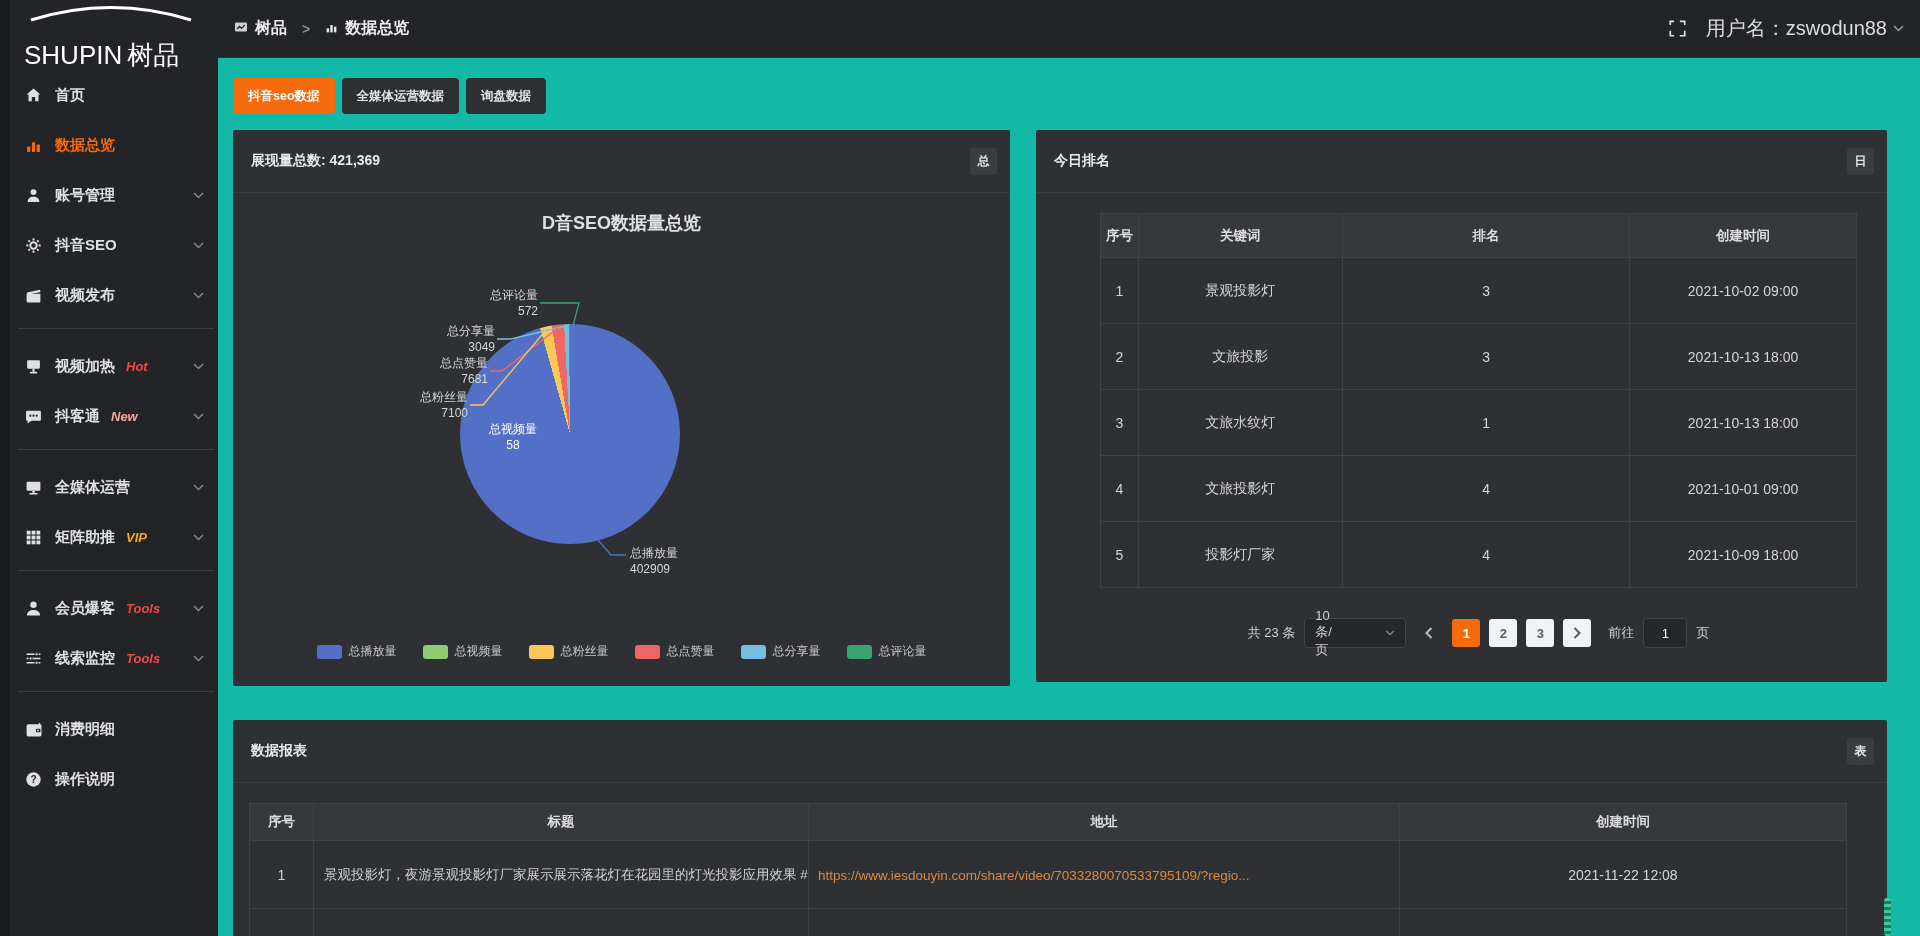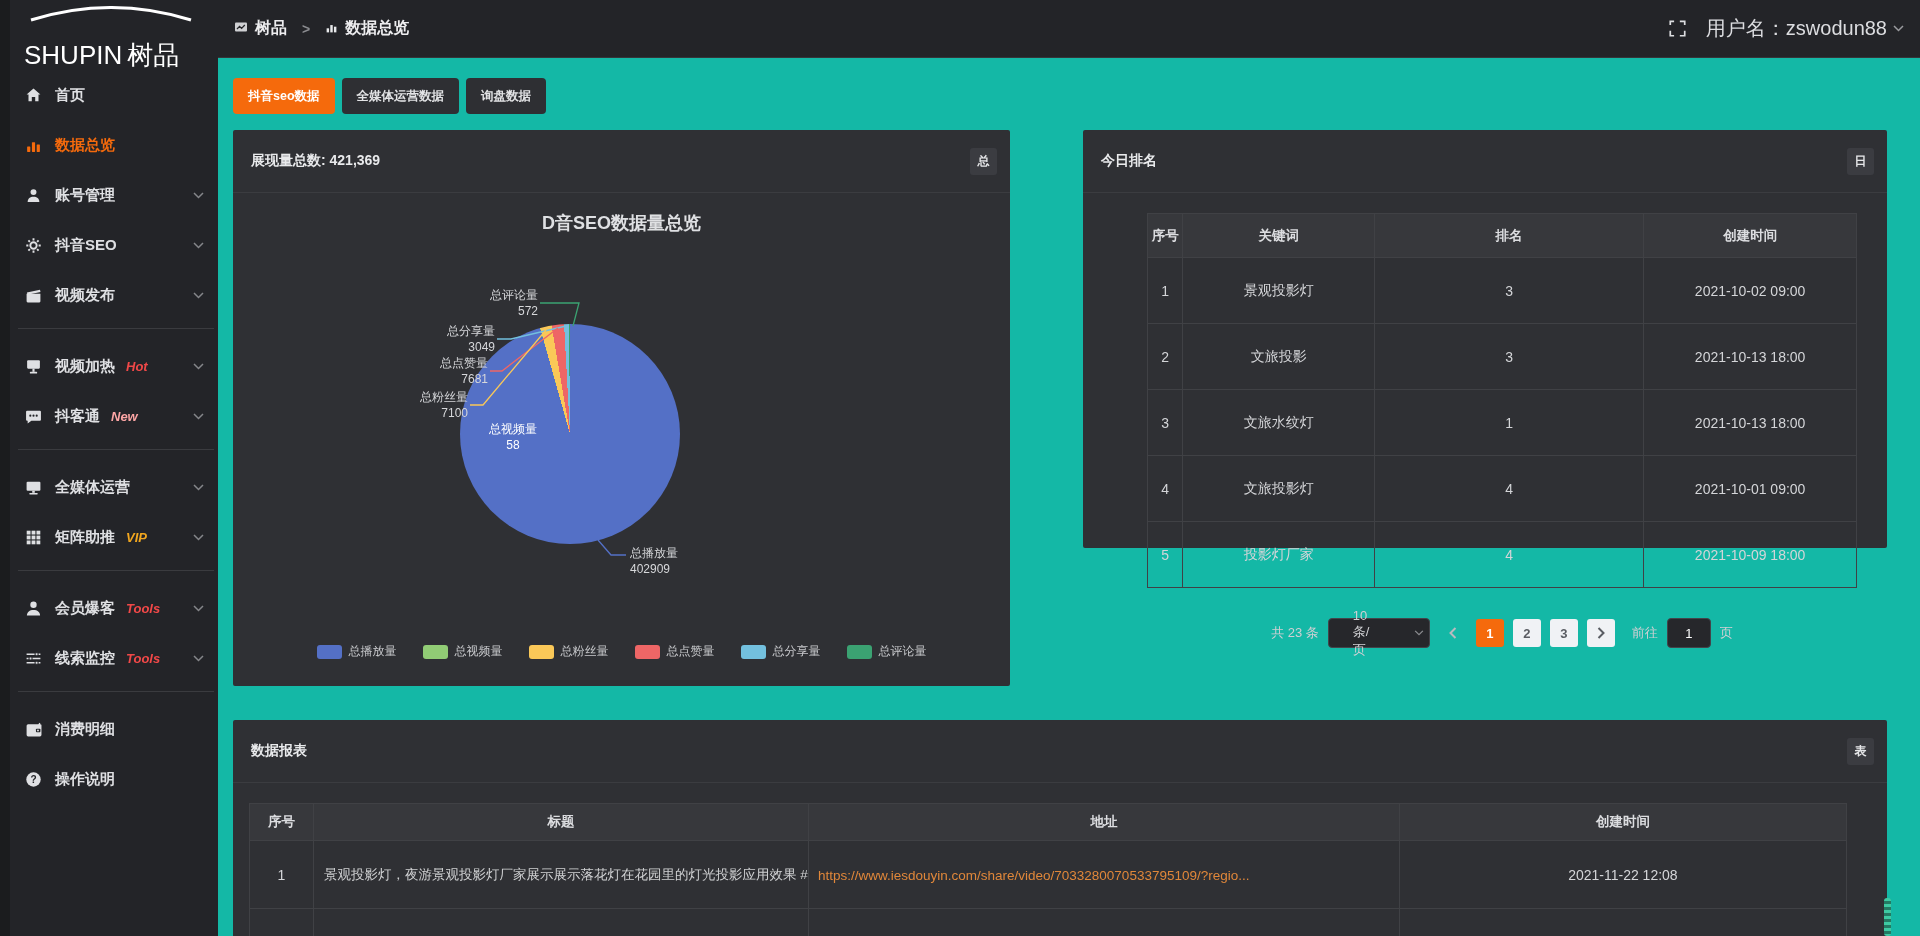--- a/index.html
+++ b/index.html
@@ -65,28 +65,28 @@
   .lg-item { display:flex; align-items:center; gap:7px; font-size:12px; color:#c9cacd; cursor:pointer; }
   .lg-item i { display:block; width:25px; height:14px; border-radius:3px; }
 
   
   table { border-collapse:collapse; table-layout:fixed; }
   th,td { border:1px solid #404145; font-weight:400; overflow:hidden; white-space:nowrap; }
   th { background:#37383c; color:#dcdde0; font-size:13.5px; font-weight:600; }
   td { color:#d4d5d8; font-size:14px; text-align:center; }
 
   
-  .panel-right { flex:1; height:418px; min-width:0;margin-left:47px; }
+  .panel-right { flex:1; height:552px; min-width:0; }
   .rank-table { width:calc(100% - 94px); margin:20px 30px 0 64px; }
   .rank-table th { height:44px; text-align:center; }
   .rank-table td { height:66px; }
   .pager { margin:30px 30px 0 64px; display:flex; align-items:center; justify-content:center; gap:9px;
     color:#cfd0d3; font-size:13px; }
   .pg-select { width:102px; height:30px; background:#26272b; border:1px solid #43444a; border-radius:4px;
-    display:flex; align-items:center; justify-content:space-between; padding:0 24px; cursor:pointer;gap:45px; }
+    display:flex; align-items:center; justify-content:space-between; padding:0 10px; cursor:pointer;gap:45px; }
   .pg-arrow { width:28px; height:28px; display:flex; align-items:center; justify-content:center;
     color:#b9babf; cursor:pointer; }
   .pg-btn { min-width:28px; height:28px; border-radius:3px; background:#f0f2f5; color:#5a5d63;
     font-size:13px; font-weight:700; display:flex; align-items:center; justify-content:center; cursor:pointer; }
   .pg-btn.next { color:#5a5d63; }
   .pg-btn.active { background:#f56a0c; color:#fff; }
   .pg-input { width:44px; height:30px; background:#26272b; border:1px solid #43444a; border-radius:4px;
     color:#fff; display:flex; align-items:center; justify-content:center; font-size:13px; }
 
   

